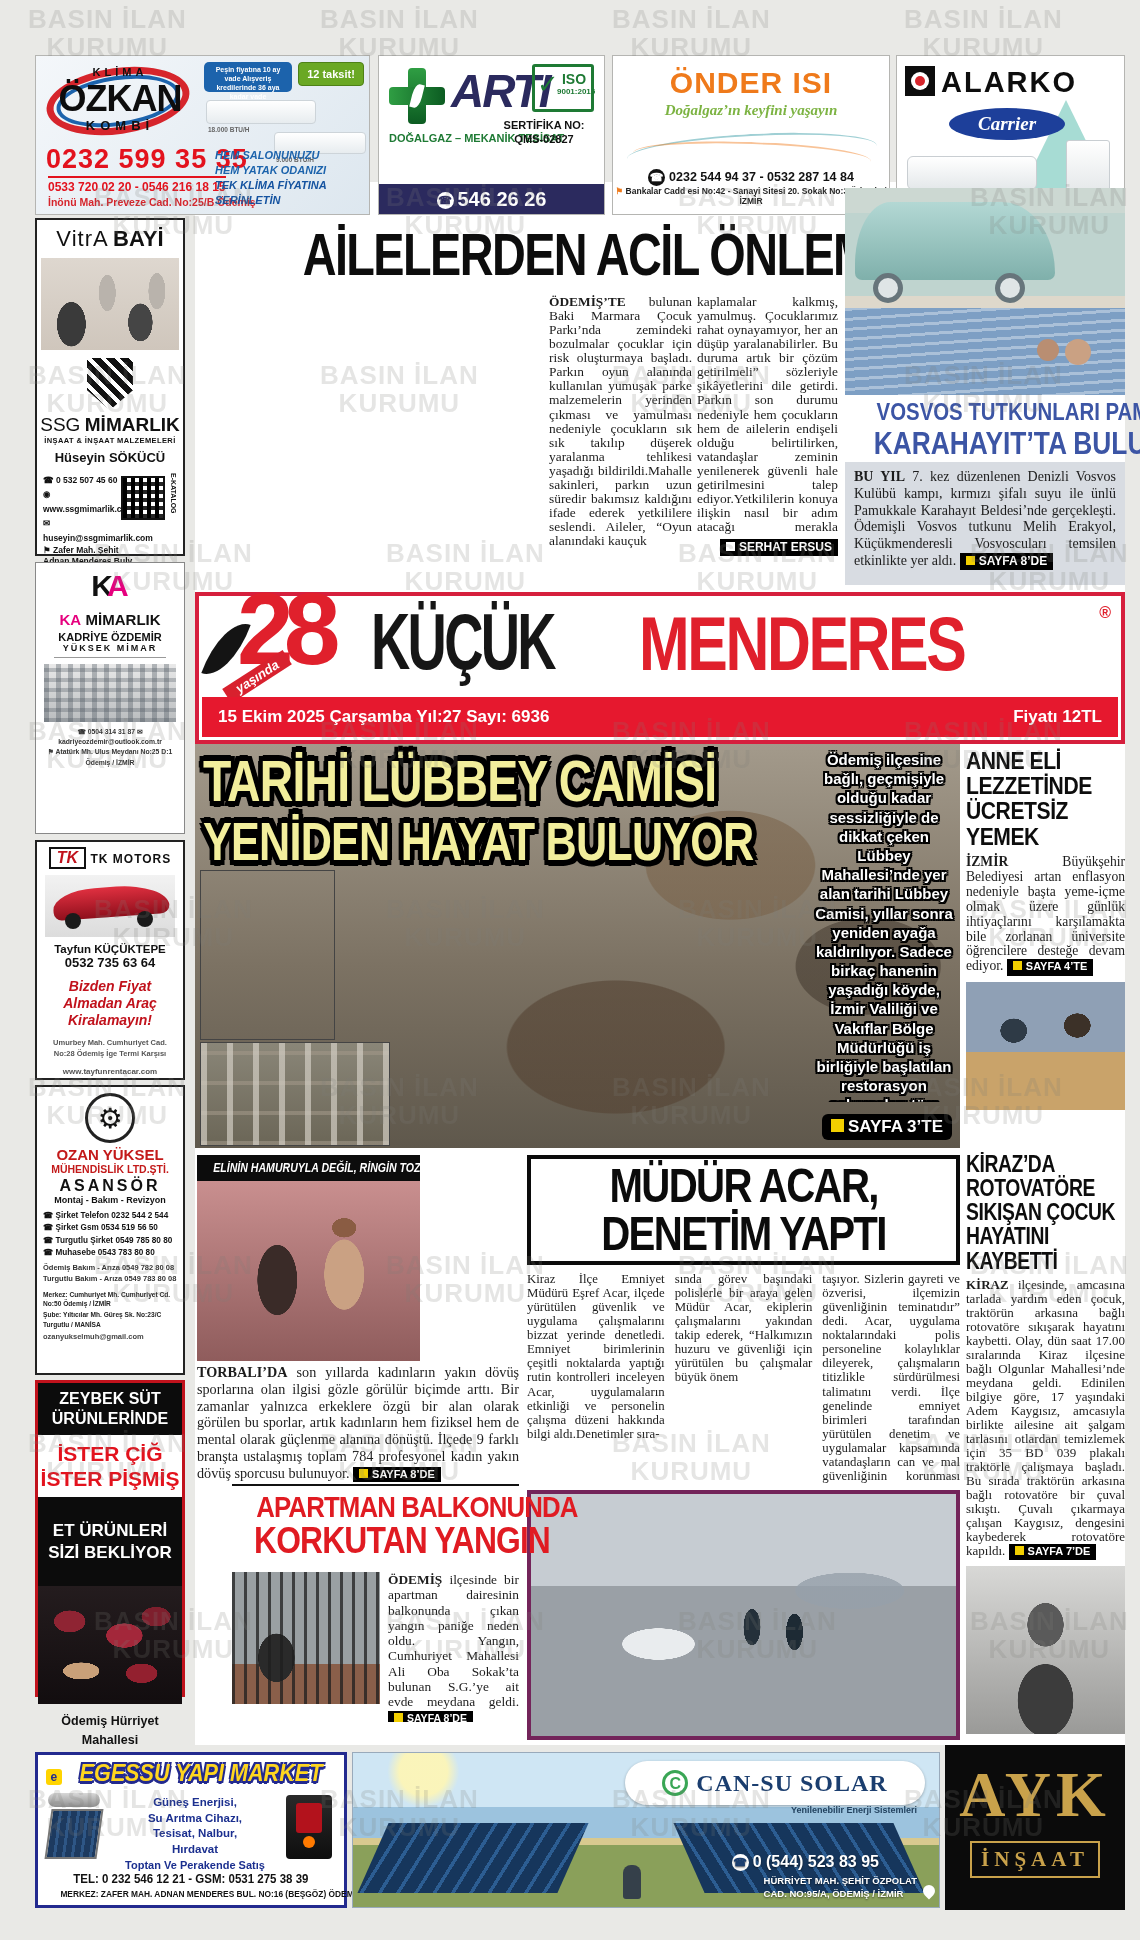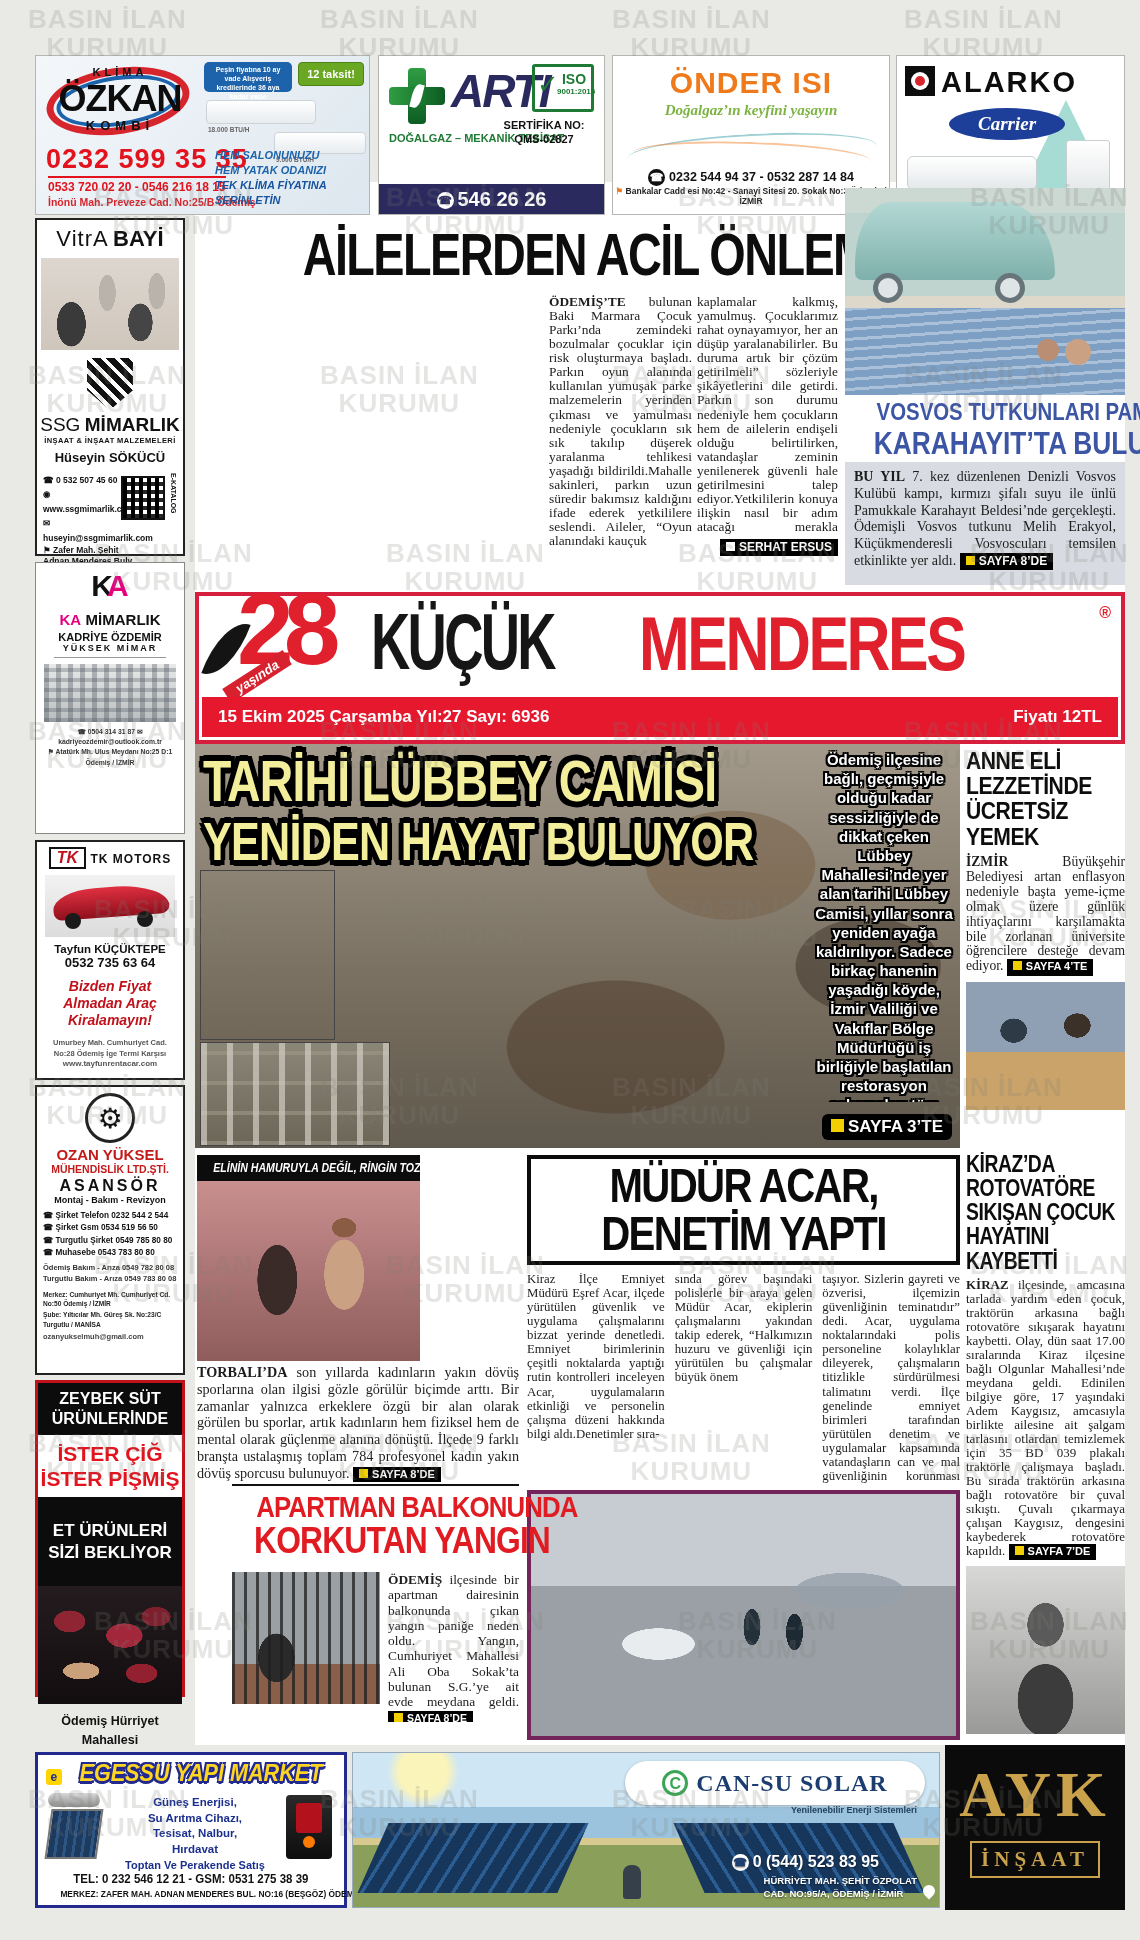--- a/index.html
+++ b/index.html
@@ -165,21 +165,21 @@
       <span style="font:800 12px 'Liberation Sans',sans-serif;letter-spacing:1px;">TK MOTORS</span>
     </div>
     <div style="margin:6px 8px;height:62px;position:relative;background:linear-gradient(#f2f2f2,#dcdcdc);">
       <div style="position:absolute;left:8px;top:12px;width:116px;height:30px;background:linear-gradient(#e03040,#8f0f1c);border-radius:45% 55% 12px 10px/80% 90% 10px 10px;transform:rotate(-4deg);"></div>
       <div style="position:absolute;left:20px;bottom:8px;width:16px;height:16px;border-radius:50%;background:#1a1a1a;"></div>
       <div style="position:absolute;right:22px;bottom:10px;width:16px;height:16px;border-radius:50%;background:#1a1a1a;"></div>
     </div>
     <div style="text-align:center;font:700 11.5px 'Liberation Sans',sans-serif;">Tayfun KÜÇÜKTEPE</div>
     <div style="text-align:center;font:900 13px 'Liberation Sans',sans-serif;">0532 735 63 64</div>
     <div style="margin:8px 10px 0 10px;text-align:center;font:italic 800 14px/1.2 'Liberation Sans',sans-serif;color:#c1121c;">Bizden Fiyat Almadan Araç Kiralamayın!</div>
-    <div style="margin:10px 8px 0 8px;text-align:center;font:600 7.5px/1.4 'Liberation Sans',sans-serif;color:#555;">Umurbey Mah. Cumhuriyet Cad. No:28 Ödemiş İge Termi Karşısı</div>
+    <div style="margin:10px 8px 8px 8px;text-align:center;font:600 7.5px/1.4 'Liberation Sans',sans-serif;color:#555;">Umurbey Mah. Cumhuriyet Cad. No:28 Ödemiş İge Termi Karşısı</div>
     <div style="text-align:center;font:700 8px 'Liberation Sans',sans-serif;color:#555;">www.tayfunrentacar.com</div>
   </div>
 
   <div class="abs ad" style="left:35px;top:1085px;width:150px;height:290px;border:2px solid #222;">
     <div style="margin:6px auto 0 auto;width:50px;height:50px;border:3px solid #222;border-radius:50%;text-align:center;font:28px/46px 'DejaVu Sans',sans-serif;">⚙</div>
     <div style="text-align:center;font:900 15px 'Liberation Sans',sans-serif;color:#c31a1a;margin-top:3px;">OZAN YÜKSEL</div>
     <div style="text-align:center;font:800 10.5px 'Liberation Sans',sans-serif;color:#c31a1a;">MÜHENDİSLİK LTD.ŞTİ.</div>
     <div style="text-align:center;font:900 16px 'Liberation Sans',sans-serif;letter-spacing:3px;margin-top:2px;">ASANSÖR</div>
     <div style="text-align:center;font:600 9px 'Liberation Sans',sans-serif;">Montaj - Bakım - Revizyon</div>
     <div style="margin:5px 6px 0 6px;font:700 8.2px/1.5 'Liberation Sans',sans-serif;">

